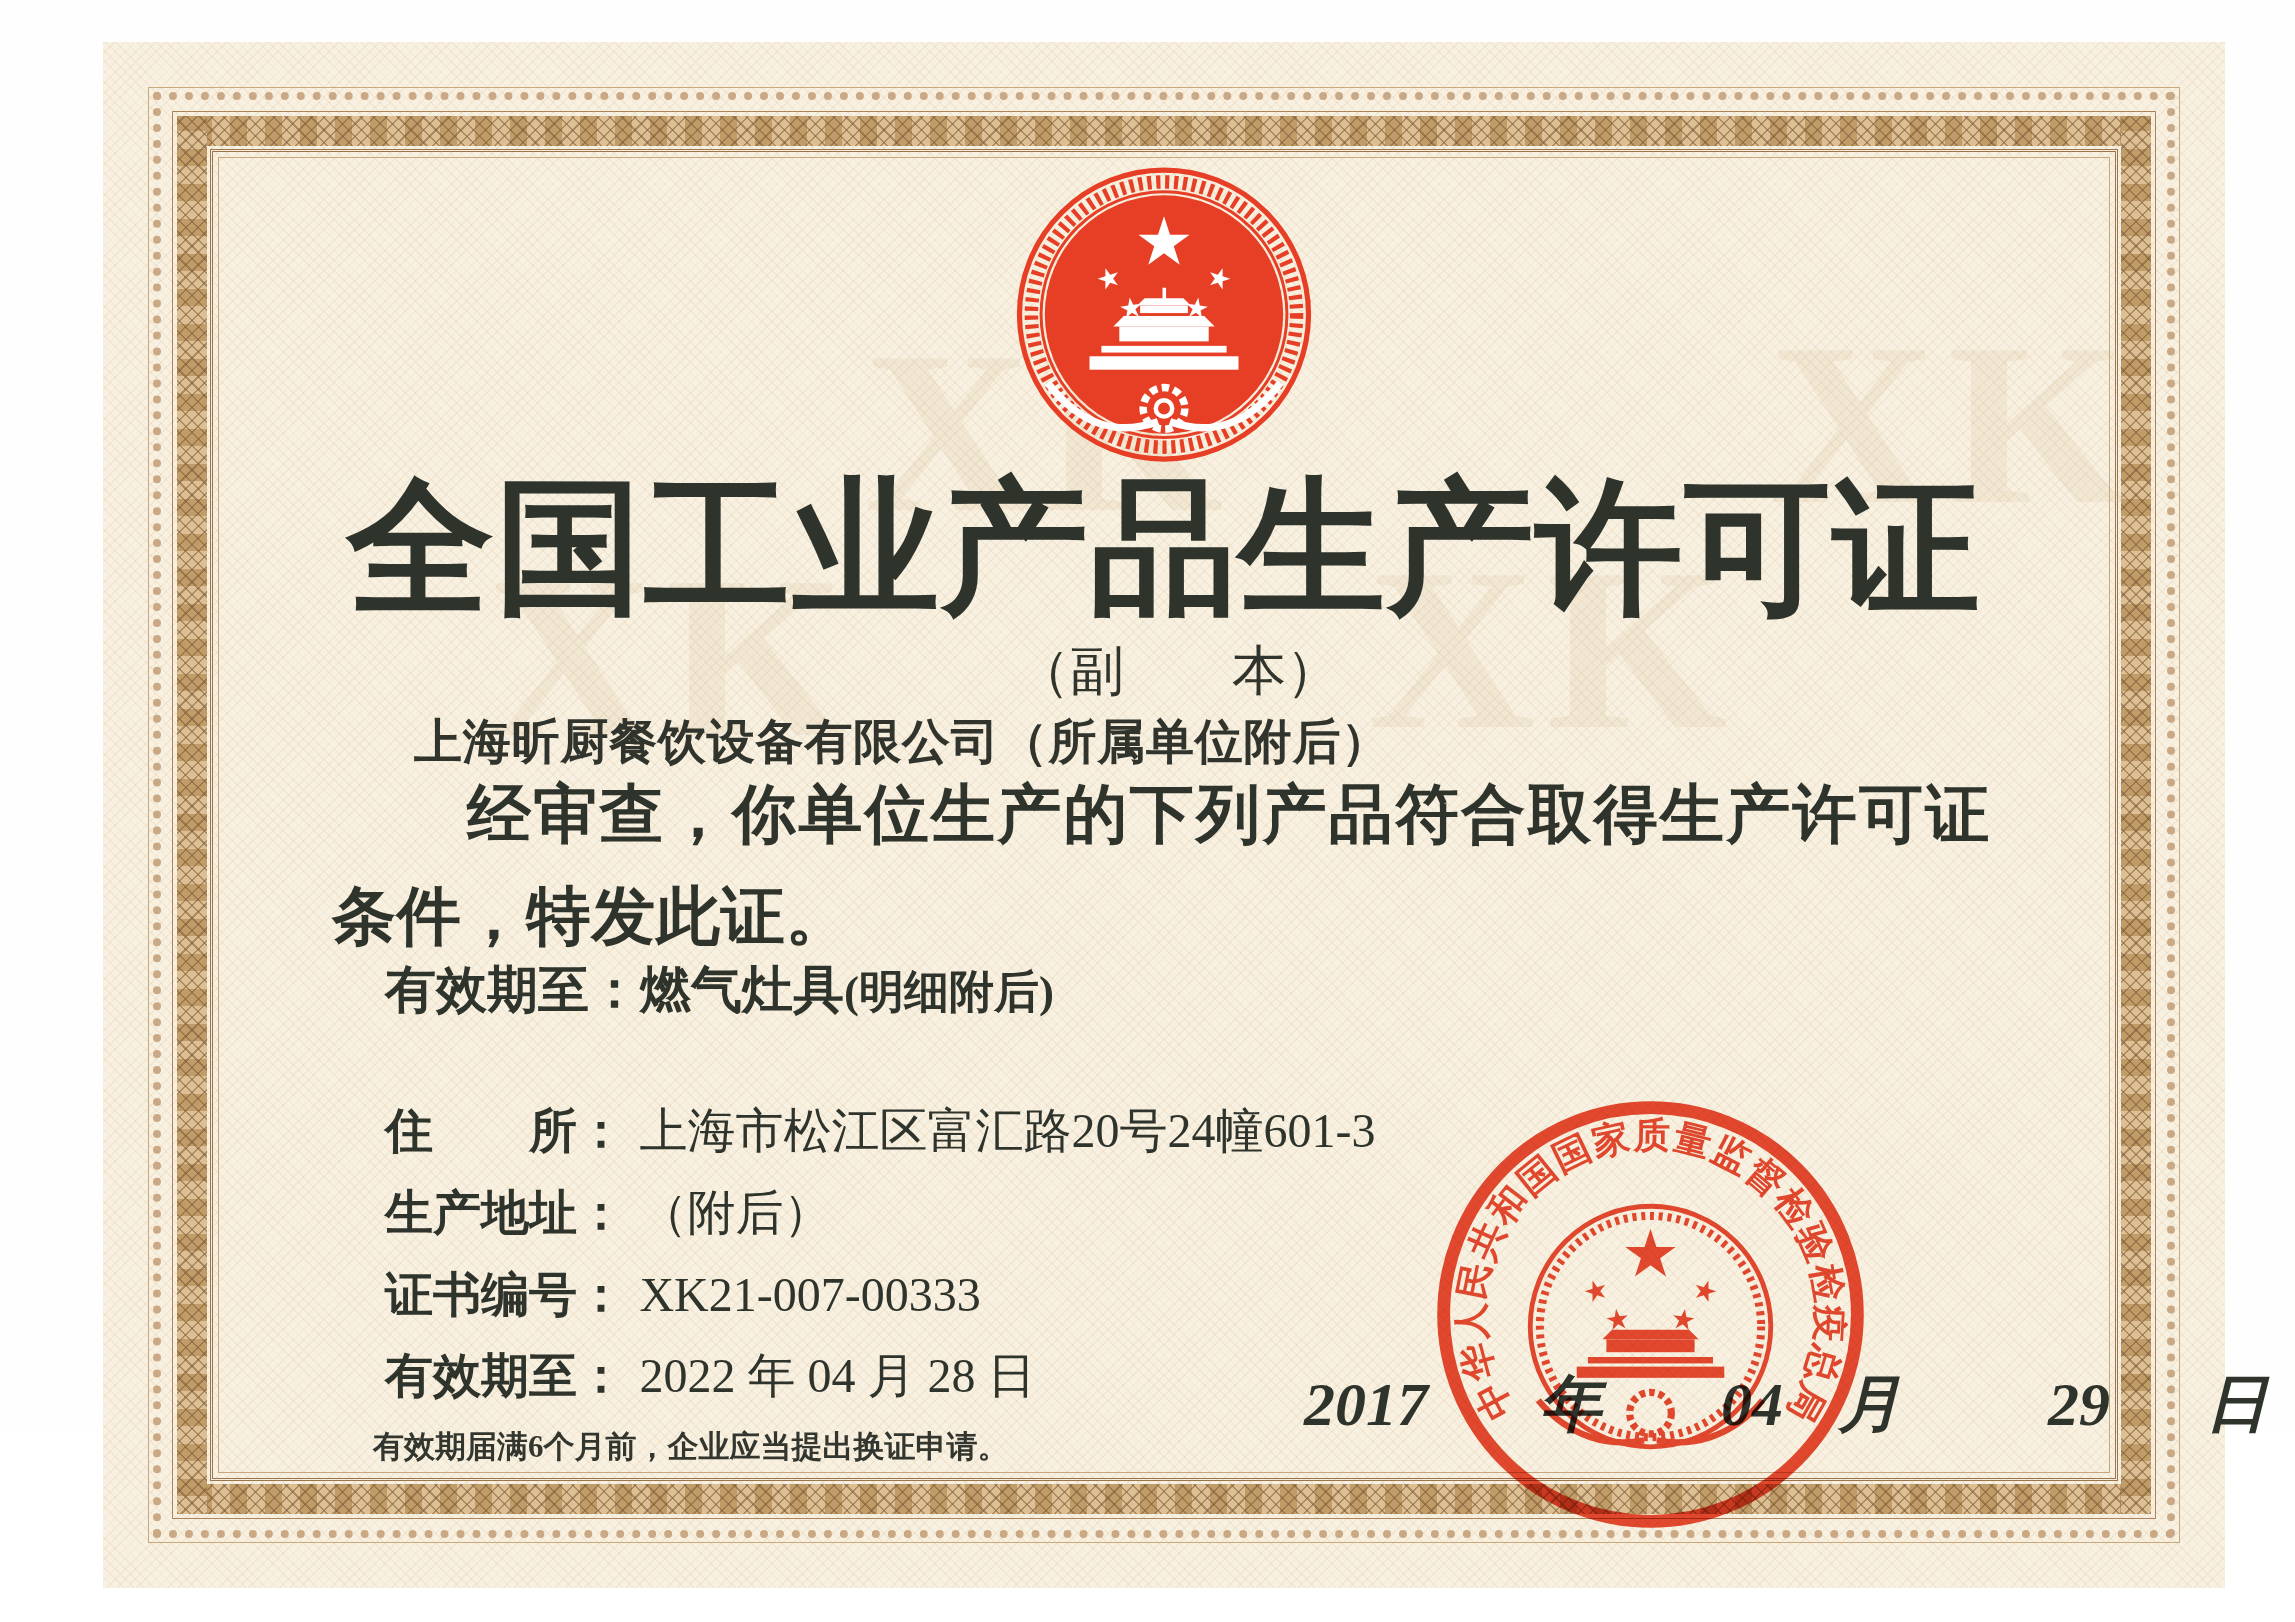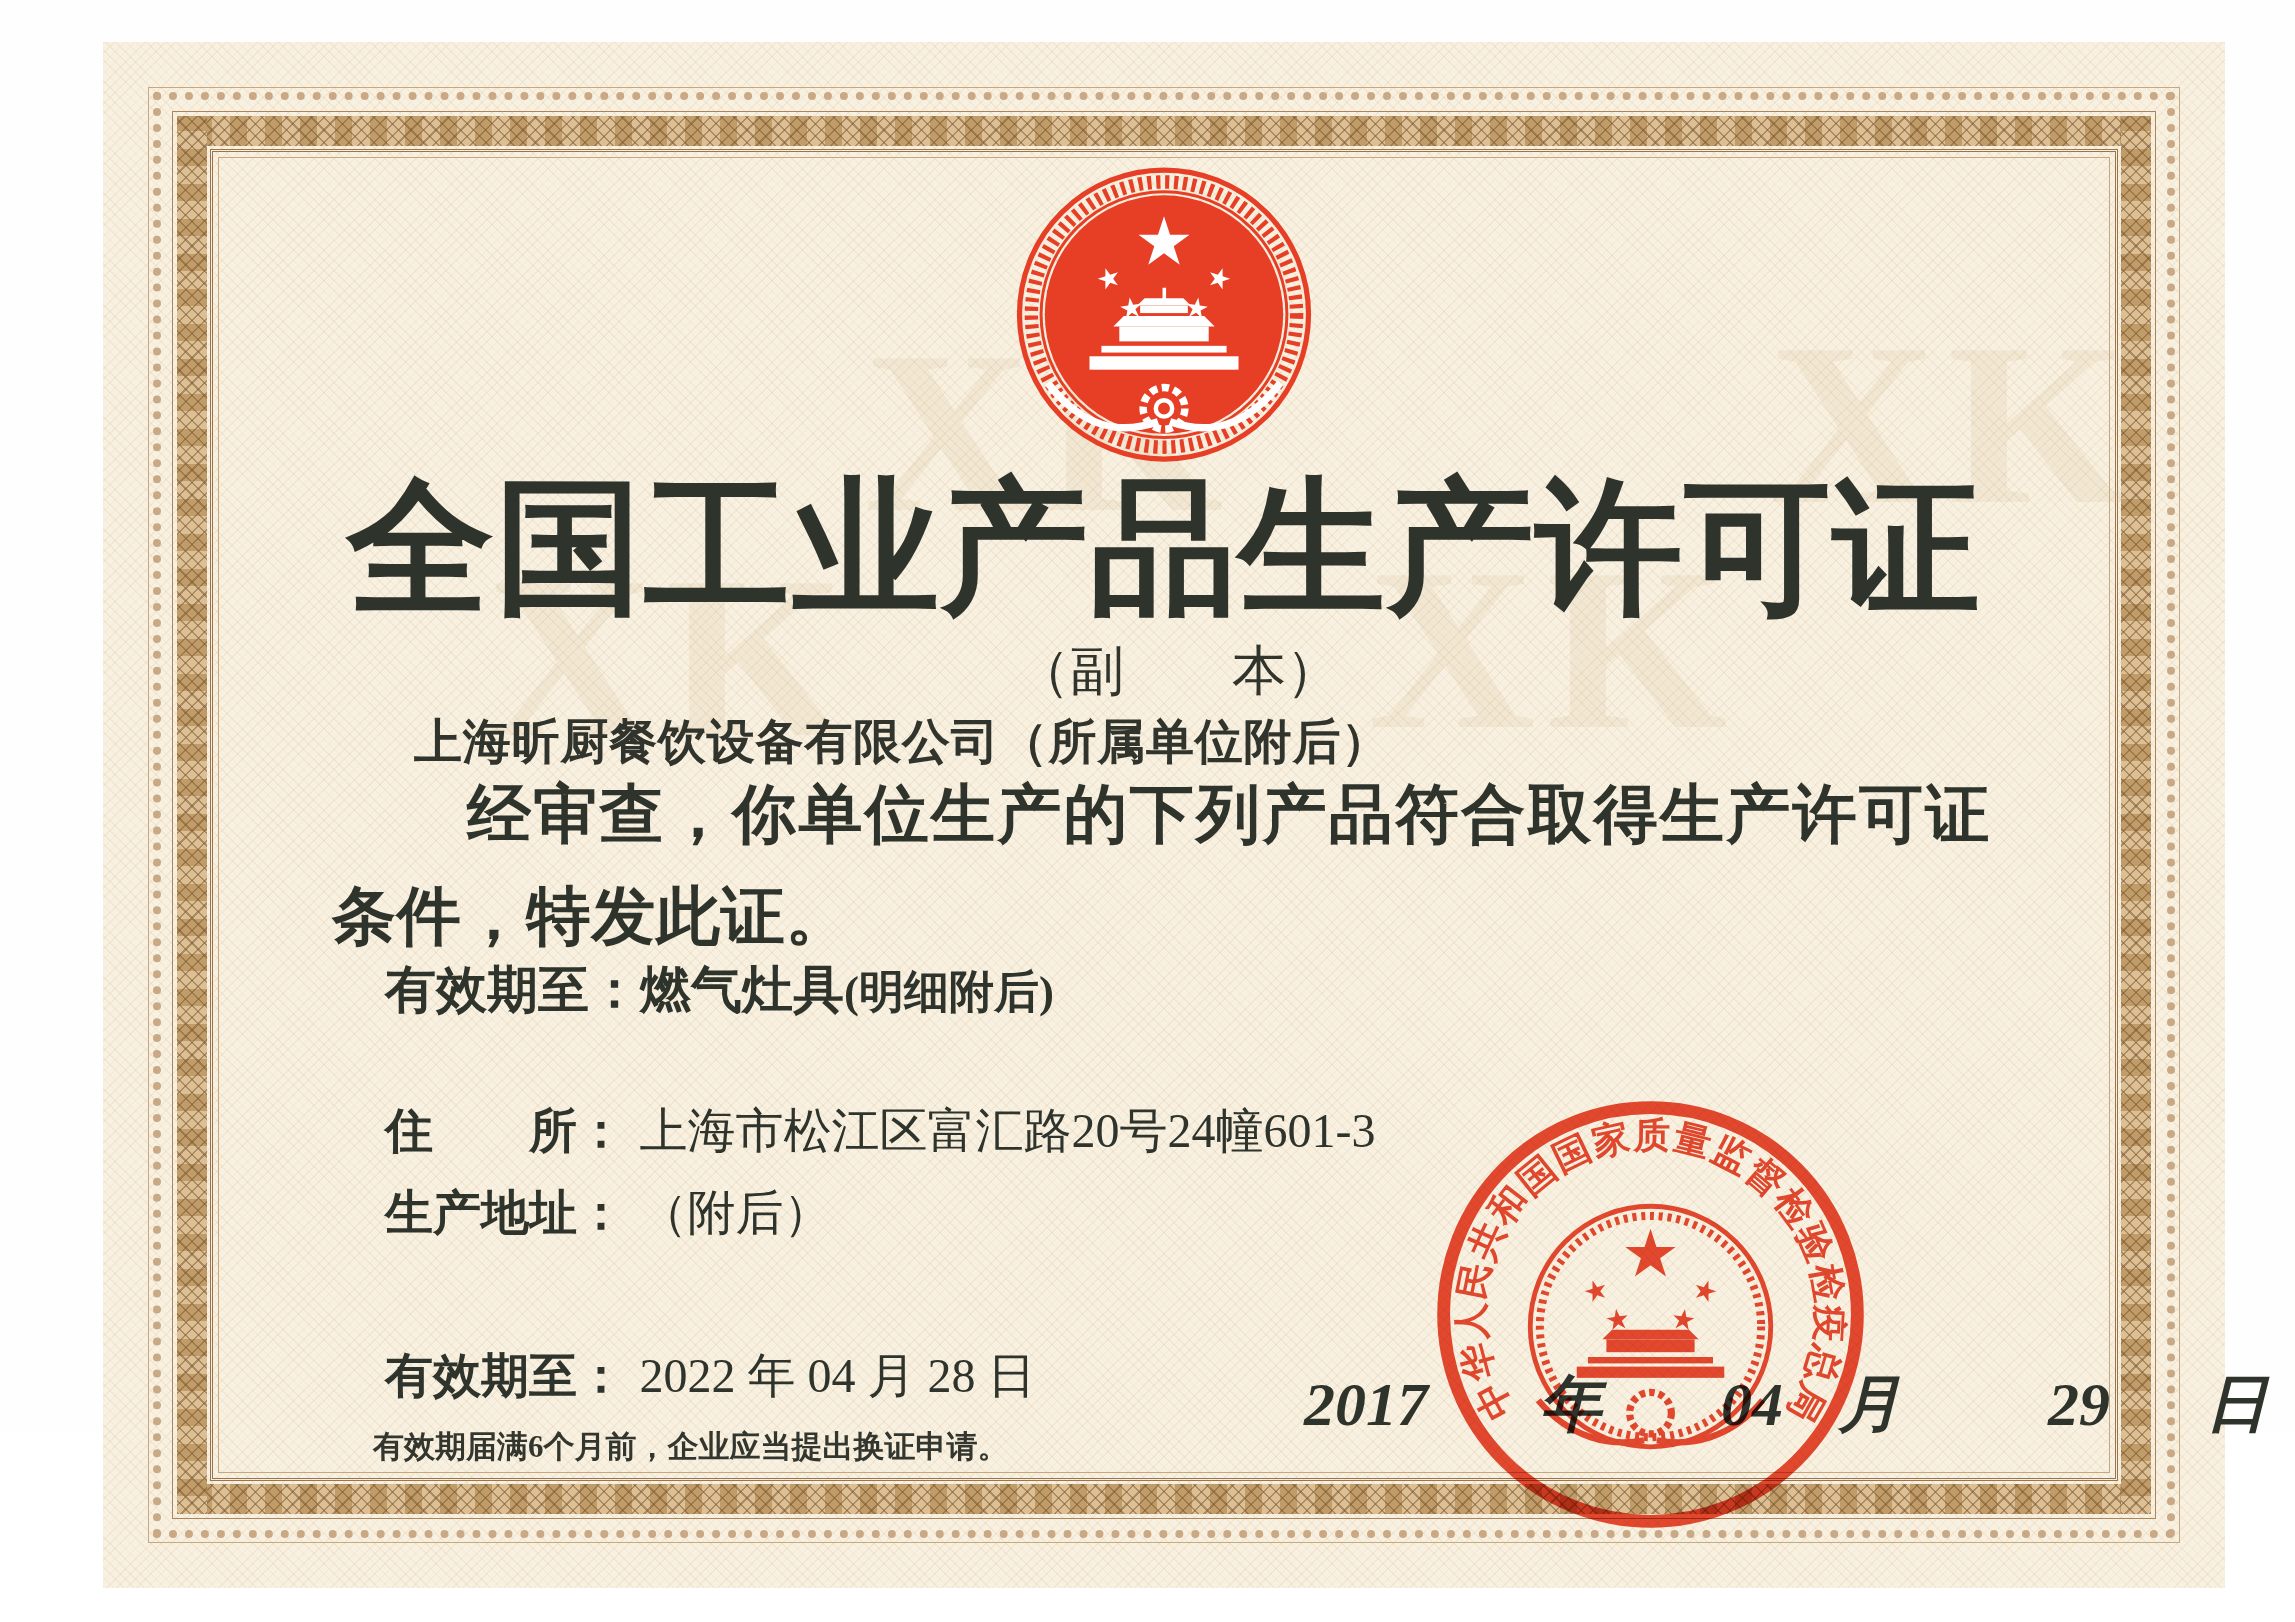--- a/index.html
+++ b/index.html
@@ -182,20 +182,23 @@
 
     <div class="product-row">
       <span>有效期至：</span><span>燃气灶具</span><span class="note">(明细附后)</span>
     </div>
 
     <div class="field-row row0">
       <span>住　　所：</span><span class="value">上海市松江区富汇路20号24幢601-3</span>
     </div>
     <div class="field-row row1">
       <span>生产地址：</span><span class="value">（附后）</span>
+    </div>
+    <div class="field-row row2">
+      <span>证书编号：</span><span class="value">XK21-007-00333</span>
     </div>
     <div class="field-row row3">
       <span>有效期至：</span><span class="value">2022 年 04 月 28 日</span>
     </div>
 
     <div class="renewal">有效期届满6个月前，企业应当提出换证申请。</div>
 
     <div class="issue-date">
       <span>2017</span>
       <span class="gap-a">年</span>

